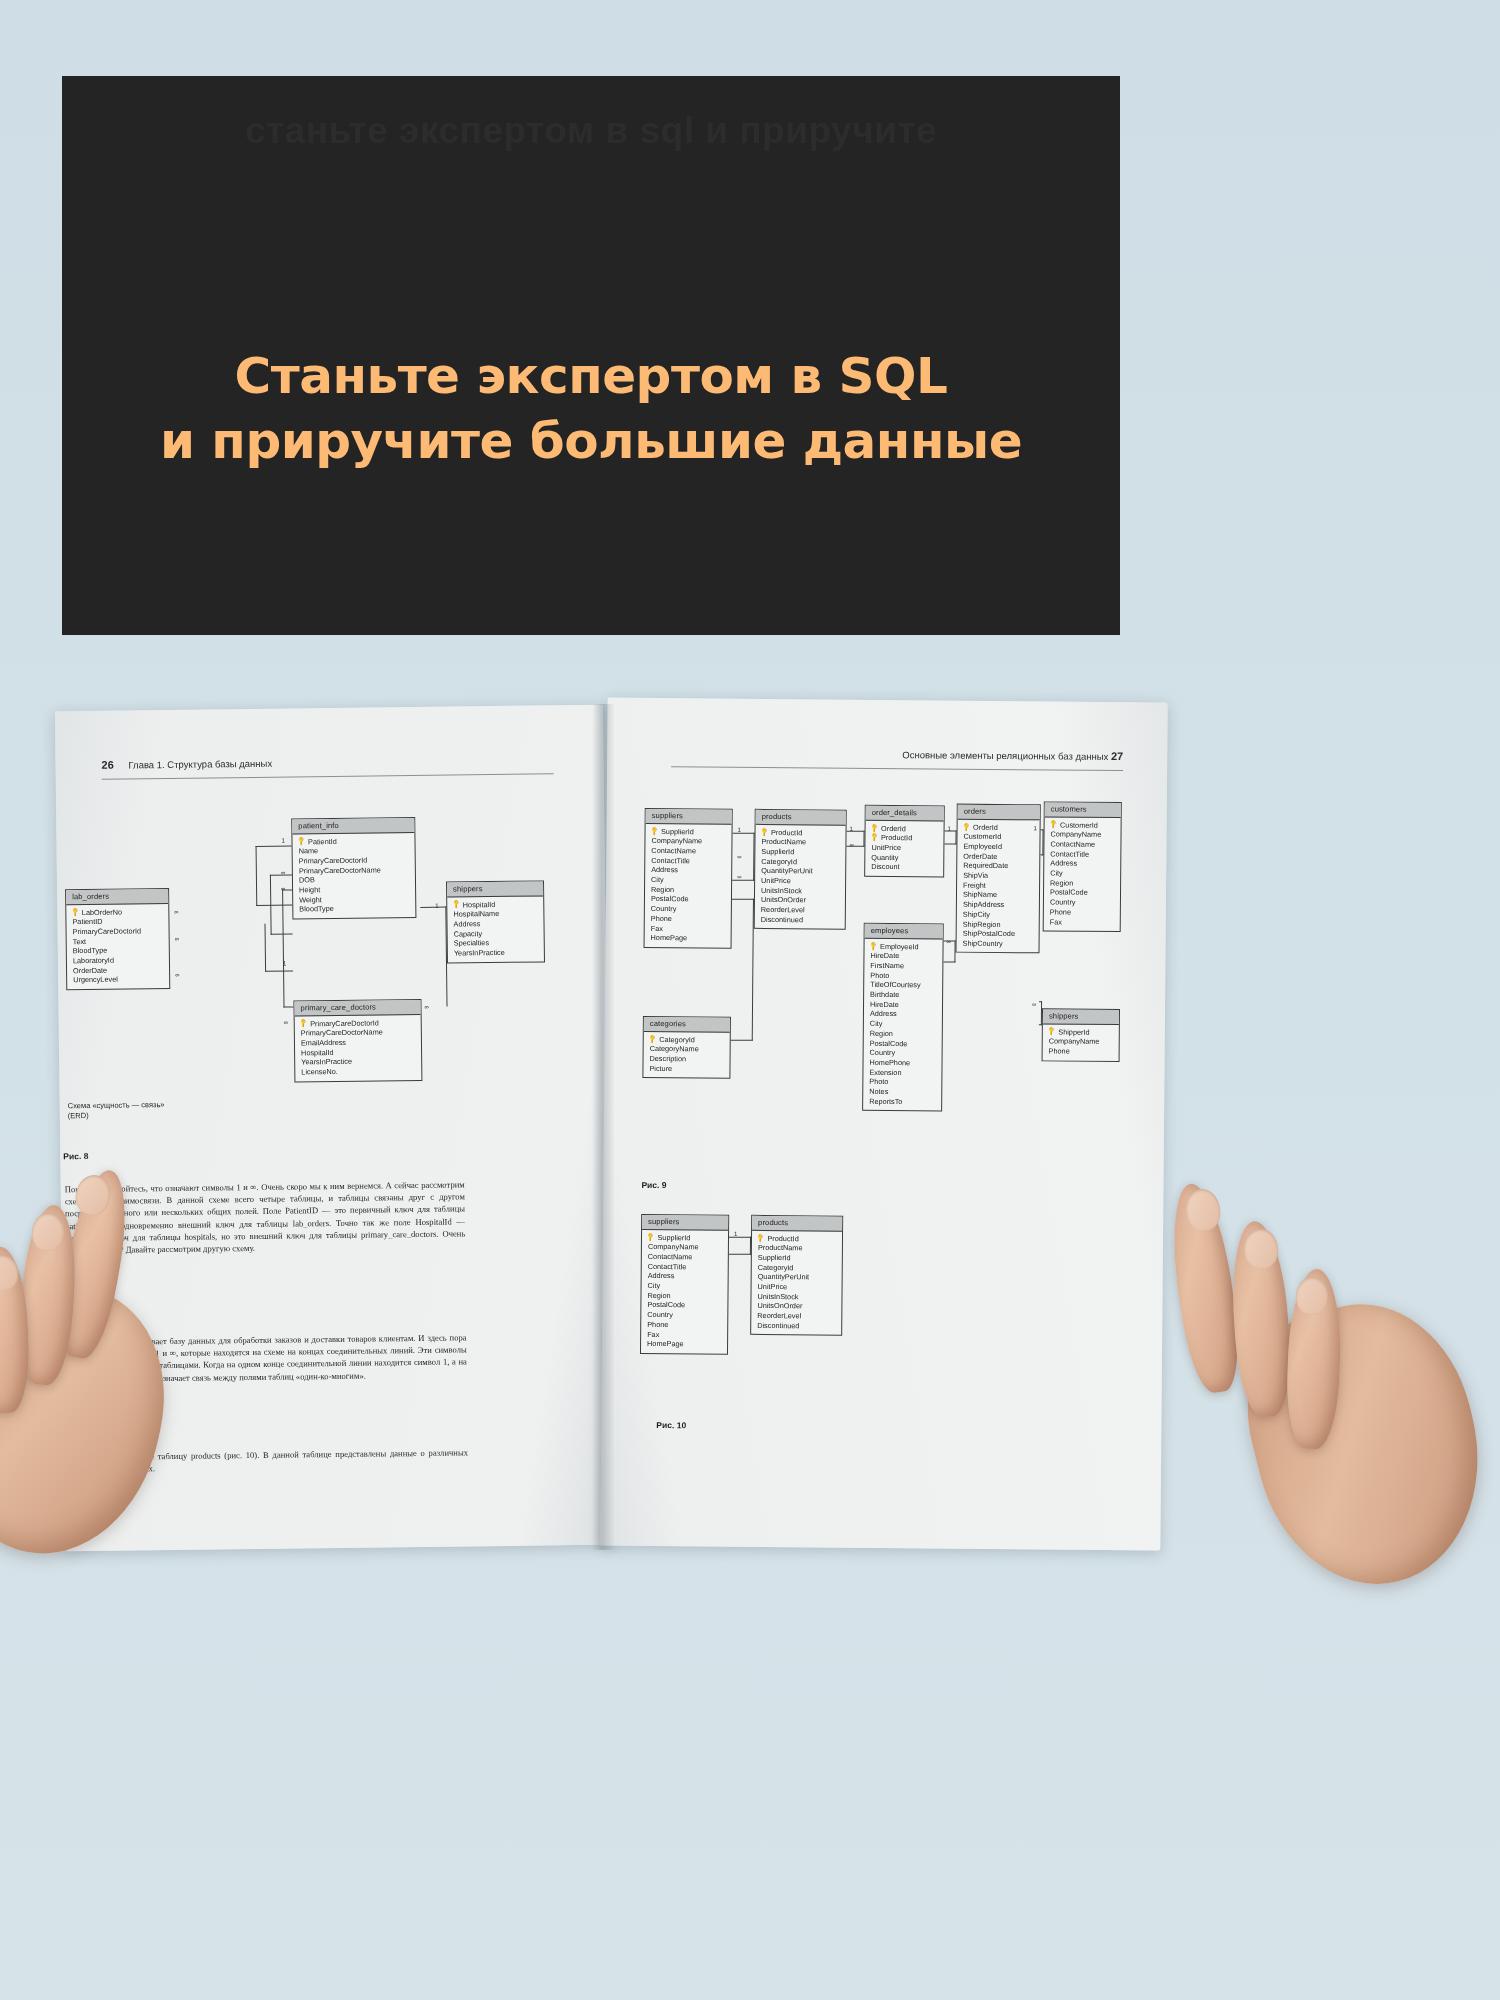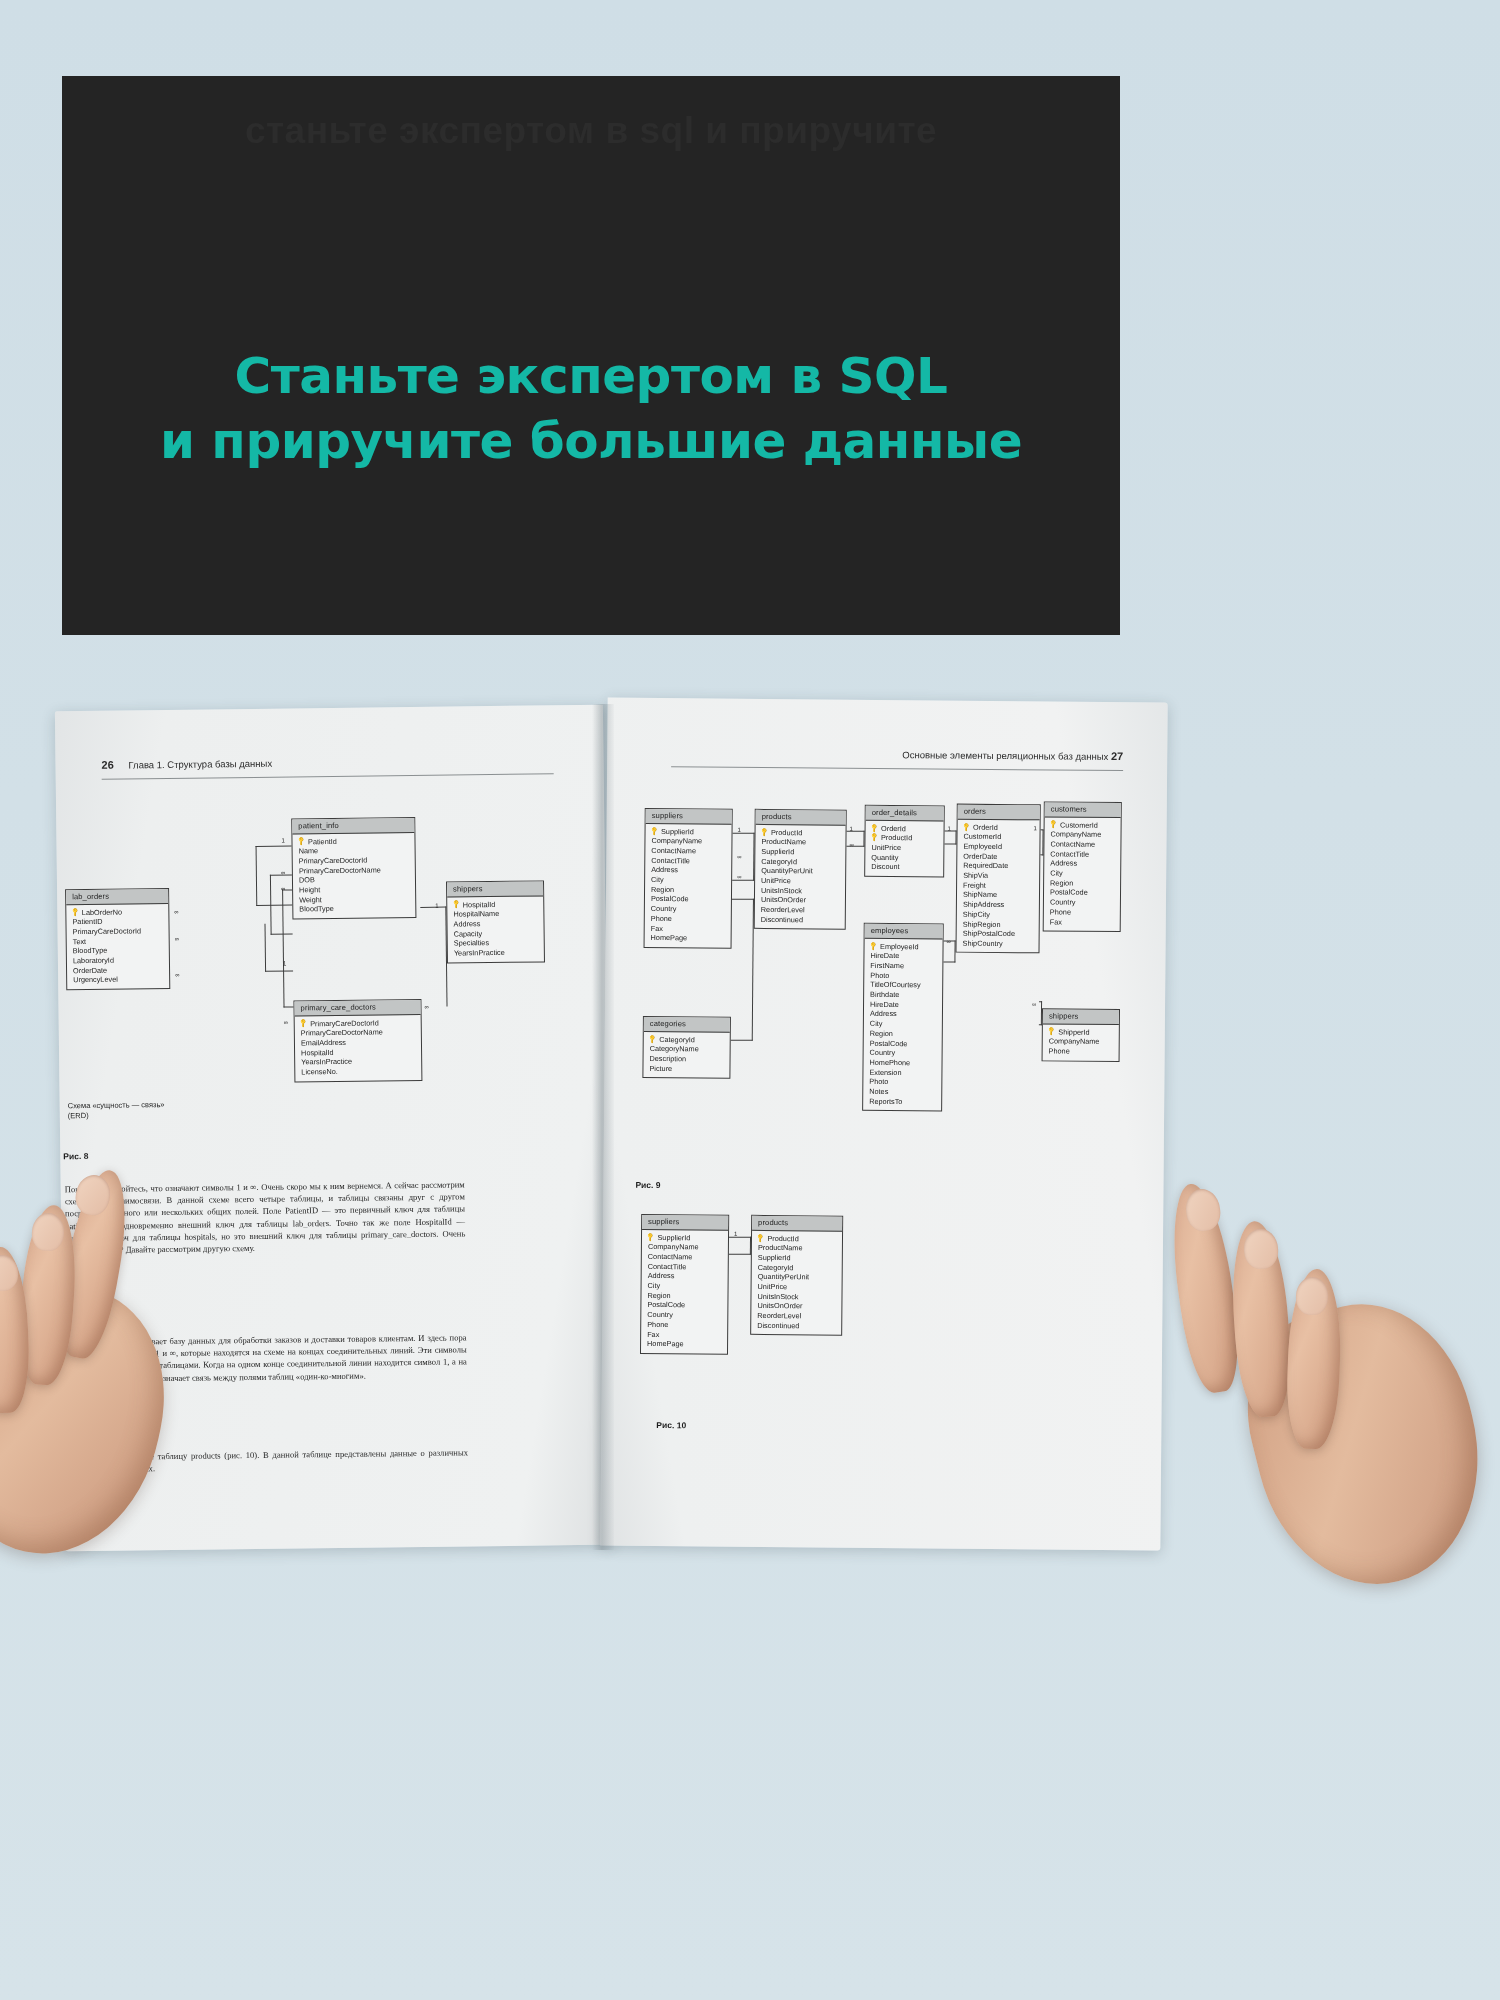--- a/index.html
+++ b/index.html
@@ -32,21 +32,21 @@
     font-size: 37px;
     font-weight: bold;
     letter-spacing: .5px;
     white-space: nowrap;
     user-select: none;
   }
   #banner-headline {
     position: absolute;
     left: 0; top: 268px; width: 100%;
     text-align: center;
-    color: #14b8a6;
+    color: #fdba74;
     font-family: "DejaVu Sans", sans-serif;
     font-size: 50px;
     font-weight: bold;
     line-height: 1.30;
     letter-spacing: -0.5px;
   }
   #banner-headline .l2 { display:block; }
 
   
   #book {
@@ -405,21 +405,21 @@
         <div class="card" style="left:131px; top:128px;">1</div>
         <div class="card" style="left:131px; top:155px;">∞</div>
         <div class="card" style="left:131px; top:175px;">∞</div>
         <div class="card" style="left:243px; top:126px;">1</div>
         <div class="card" style="left:243px; top:142px;">∞</div>
         <div class="card" style="left:341px; top:125px;">1</div>
         <div class="card" style="left:341px; top:238px;">∞</div>
         <div class="card" style="left:427px; top:124px;">1</div>
         <div class="card" style="left:427px; top:300px;">∞</div>
 
-        <div class="figcap" style="left:32px; top:482px;">Рис. 9</div>
+        <div class="figcap" style="left:38px; top:482px;">Рис. 9</div>
 
         <div class="tbl" style="left:38px; top:516px; width:88px;">
           <div class="th">suppliers</div>
           <ul>
             <li class="pk">SupplierId</li>
             <li>CompanyName</li>
             <li>ContactName</li>
             <li>ContactTitle</li>
             <li>Address</li>
             <li>City</li>

